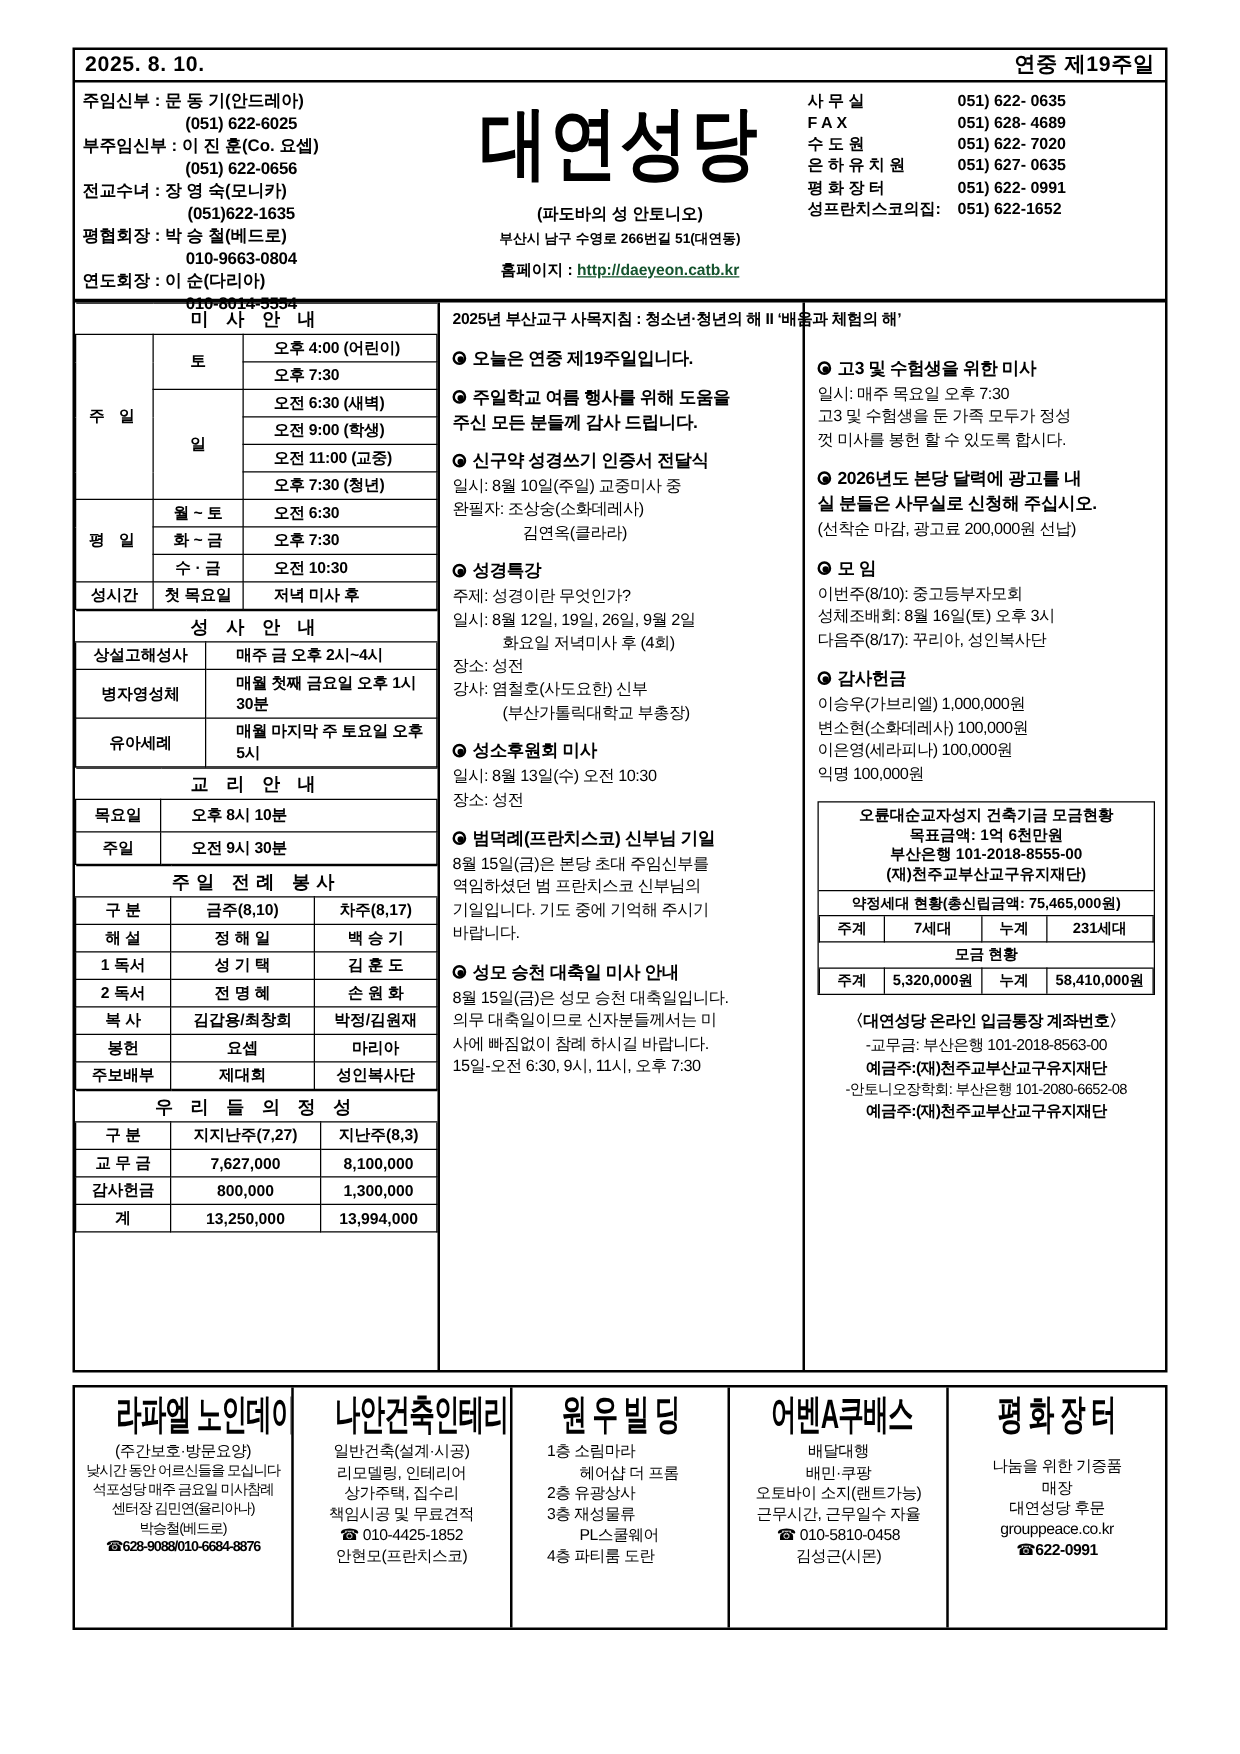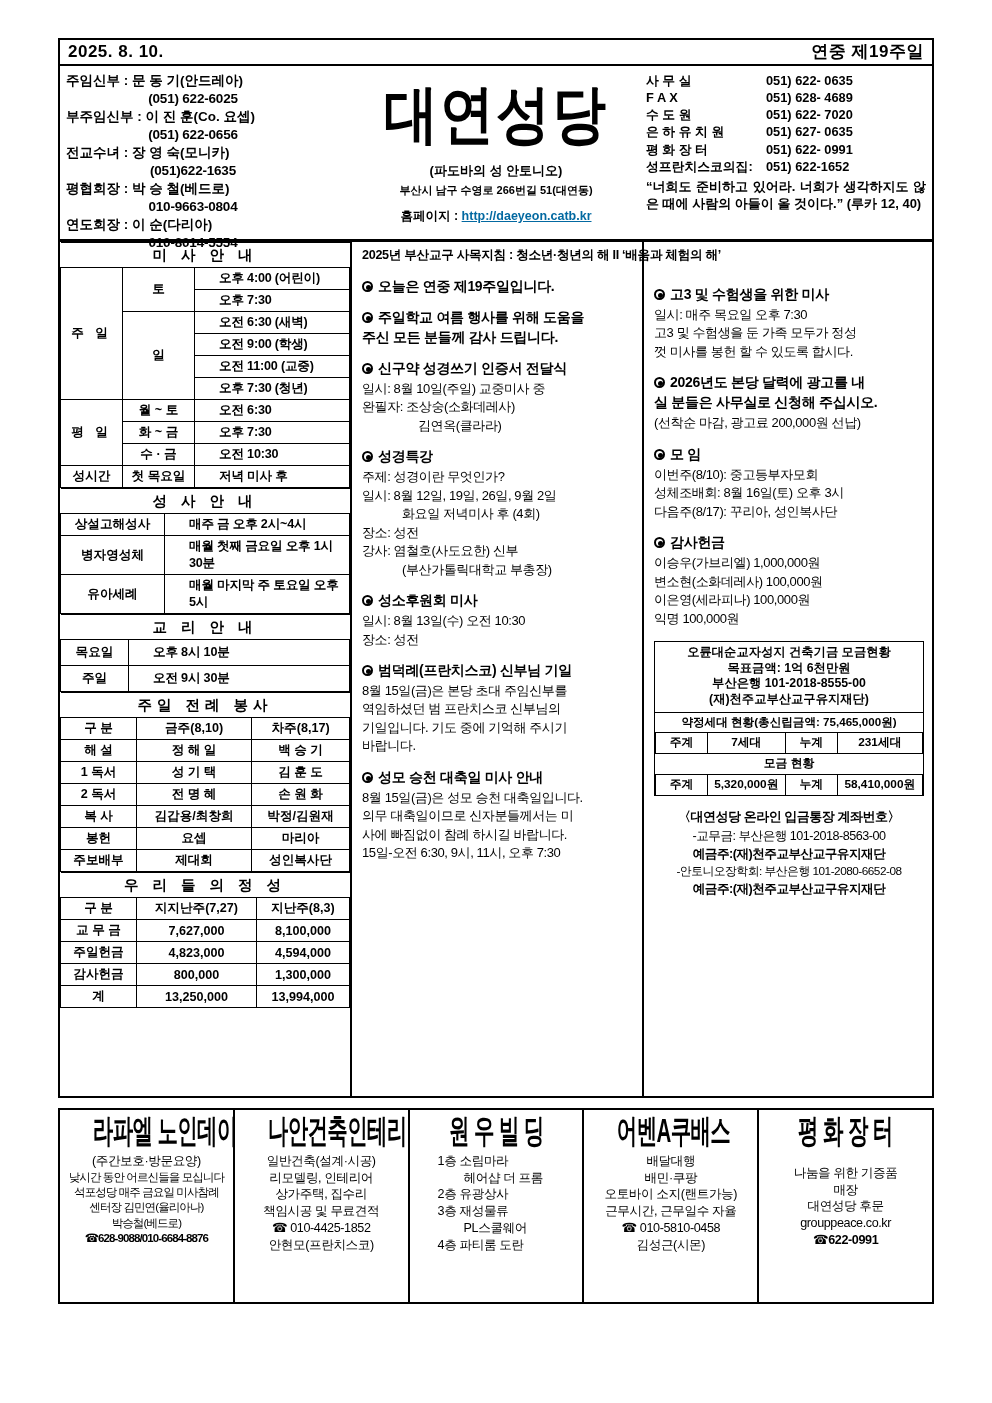--- a/index.html
+++ b/index.html
@@ -87,21 +87,21 @@
   .mh-center .parish-sub {
     font-size: 13px; font-weight: bold; margin-top: 4px;
   }
   .mh-center .parish-addr {
     font-size: 11px; font-weight: bold; margin-top: 3px;
   }
   .mh-center .homepage {
     font-size: 12.5px; font-weight: bold; margin-top: 10px;
   }
   .mh-center .homepage a {
-    color: #0369a1; text-decoration: underline;
+    color: #14532d; text-decoration: underline;
   }
   .mh-right {
     width: 290px;
     padding: 6px 6px 2px 4px;
     font-size: 12.8px;
     font-weight: bold;
     line-height: 1.34;
   }
   .mh-right .ct-row {
     display: flex; justify-content: flex-start; white-space: nowrap;
@@ -321,21 +321,20 @@
           <span class="ct-num">051) 627- 0635</span>
         </div>
         <div class="ct-row">
           <span class="ct-name">평  화  장  터</span>
           <span class="ct-num">051) 622- 0991</span>
         </div>
         <div class="ct-row">
           <span class="ct-name wide">성프란치스코의집:</span>
           <span class="ct-num">051) 622-1652</span>
         </div>
-        <div class="verse">“너희도 준비하고 있어라. 너희가 생각하지도 않은 때에 사람의 아들이 올 것이다.” (루카 12, 40)</div>
       </div>
     </div>
 
     <div class="body-cols">
 
       <div class="col-left">
 
         <table class="t">
           <tbody>
               <tr>
@@ -469,25 +468,20 @@
               </tr>
           <tr>
             <td style="width:76px">구     분</td>
             <td>지지난주(7,27)</td>
             <td>지난주(8,3)</td>
           </tr>
           <tr>
             <td>교 무 금</td>
             <td>7,627,000</td>
             <td>8,100,000</td>
-          </tr>
-          <tr>
-            <td>주일헌금</td>
-            <td>4,823,000</td>
-            <td>4,594,000</td>
           </tr>
           <tr>
             <td>감사헌금</td>
             <td>800,000</td>
             <td>1,300,000</td>
           </tr>
           <tr>
             <td>계</td>
             <td>13,250,000</td>
             <td>13,994,000</td>

